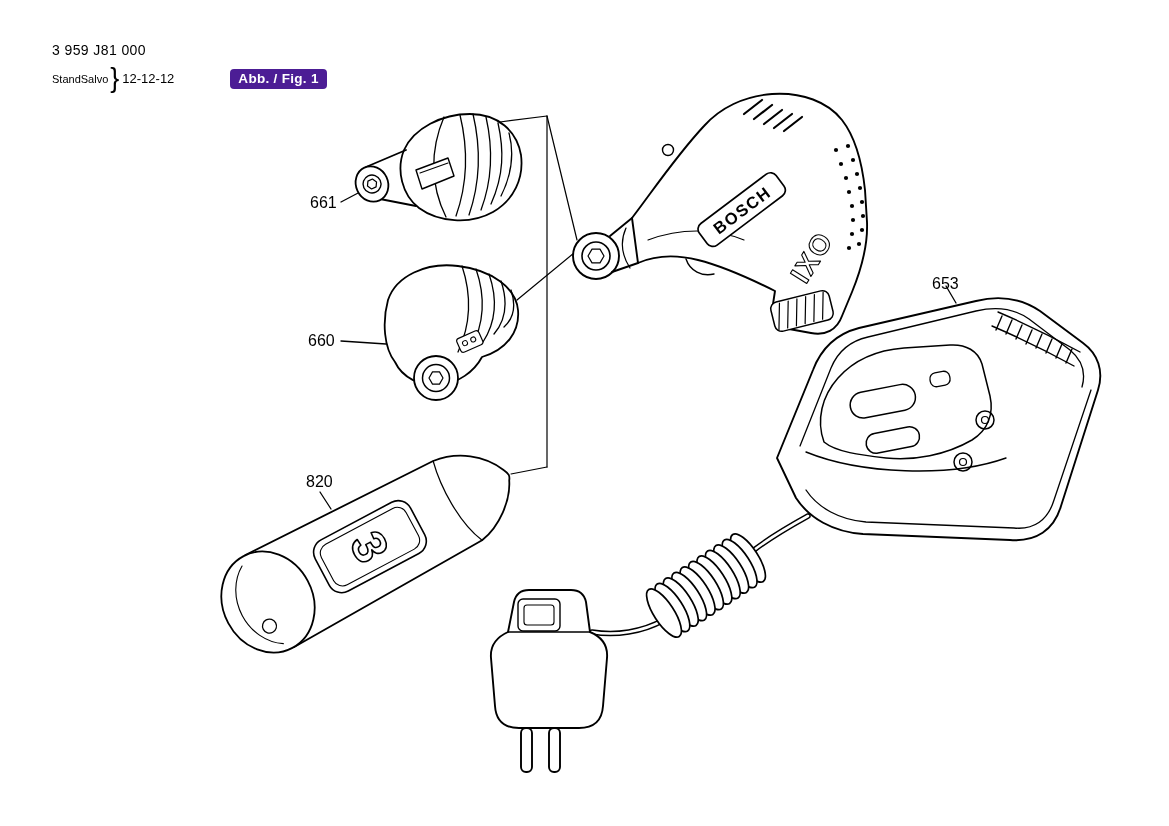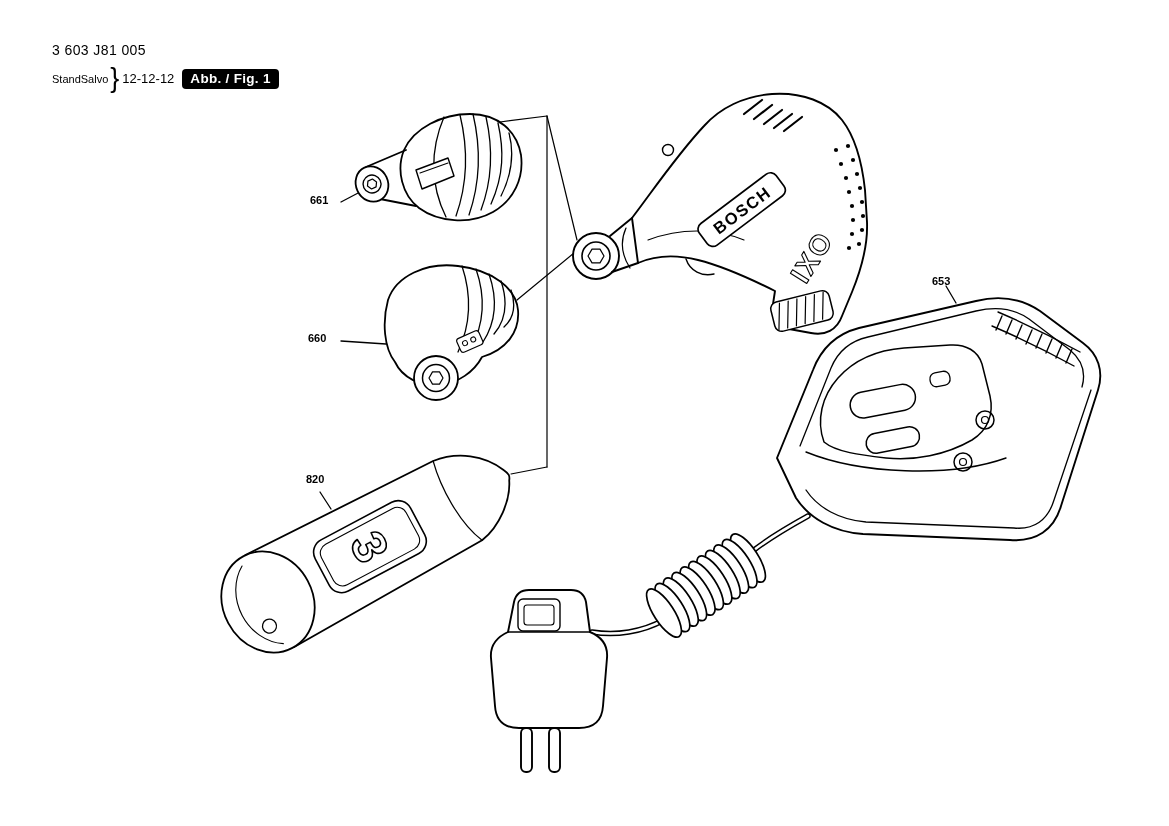--- a/index.html
+++ b/index.html
@@ -5,22 +5,22 @@
   html,body{margin:0;padding:0;background:#fff;}
   body{width:1169px;height:826px;position:relative;font-family:"Liberation Sans",sans-serif;color:#000;}
   .stage{position:absolute;left:0;top:0;width:1169px;height:826px;background:#fff;overflow:hidden;}
   svg.drawing{position:absolute;left:0;top:0;}
   .header{position:absolute;left:52px;top:42px;}
   .part-number{font-size:14px;letter-spacing:.4px;}
   .issue-row{display:flex;align-items:center;margin-top:5px;}
   .issue-labels{display:flex;flex-direction:row;font-size:11px;line-height:12px;}
   .brace{font-size:27px;font-weight:300;margin:0 3px 0 2px;}
   .date{font-size:13px;margin-right:8px;}
-  .fig-badge{background:#000000;color:#fff;font-weight:bold;font-size:13.5px;padding:2px 8px 3px 8px;border-radius:4px;letter-spacing:.3px;white-space:nowrap;}
-  .part-label{position:absolute;font-weight:bold;font-size:11px;}
+  .fig-badge{background:#4c1d95;color:#fff;font-weight:bold;font-size:13.5px;padding:2px 8px 3px 8px;border-radius:4px;letter-spacing:.3px;white-space:nowrap;margin-left:48px;}
+  .part-label{position:absolute;font-weight:normal;font-size:16px;}
   .lbl-661{left:310px;top:194px;}
   .lbl-660{left:308px;top:332px;}
   .lbl-820{left:306px;top:473px;}
   .lbl-653{left:932px;top:275px;}
   .footer{position:absolute;left:54px;top:722px;font-size:11.5px;line-height:14px;}
 </style>
 </head>
 <body>
 
 <div class="stage">
@@ -210,21 +210,21 @@
       <rect x="521" y="728" width="11" height="44" rx="5" fill="#fff"></rect>
       <rect x="549" y="728" width="11" height="44" rx="5" fill="#fff"></rect>
       <path d="M508,632 L514,602 C516,593 521,590 529,590 L571,590 C579,590 584,593 586,602 L590,632 C602,637 608,646 607,658 L603,706 C602,721 593,728 579,728 L519,728 C505,728 496,721 495,706 L491,658 C490,646 497,637 508,632 Z" fill="#fff"></path>
       <path d="M508,632 L590,632" stroke-width="1.4"></path>
       <rect x="518" y="599" width="42" height="32" rx="5" stroke-width="1.4"></rect>
       <rect x="524" y="605" width="30" height="20" rx="3" stroke-width="1.1"></rect>
     </g>
   </svg>
 
   <div class="header">
-    <div class="part-number">3 603 J81 005</div>
+    <div class="part-number">3 959 J81 000</div>
     <div class="issue-row">
       <div class="issue-labels">
         <span>Stand</span>
         <span>Salvo</span>
       </div>
       <span class="brace">}</span>
       <span class="date">12-12-12</span>
       <span class="fig-badge">Abb. / Fig. 1</span>
     </div>
   </div>

